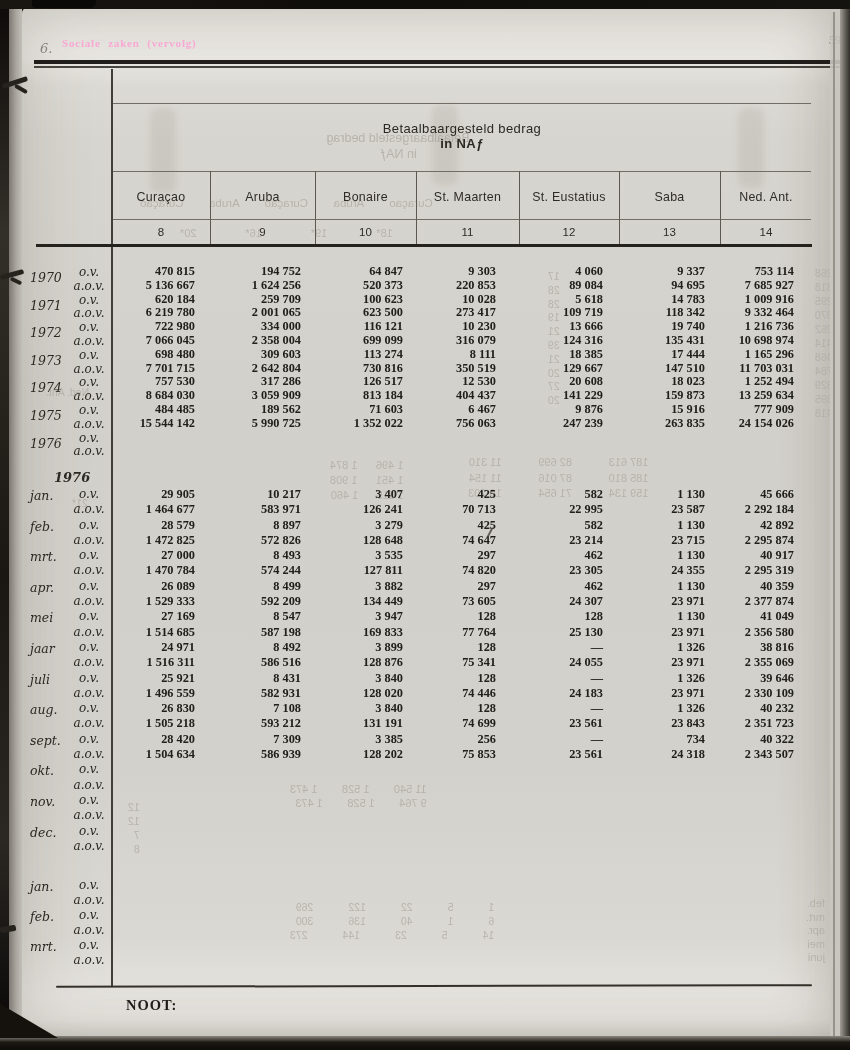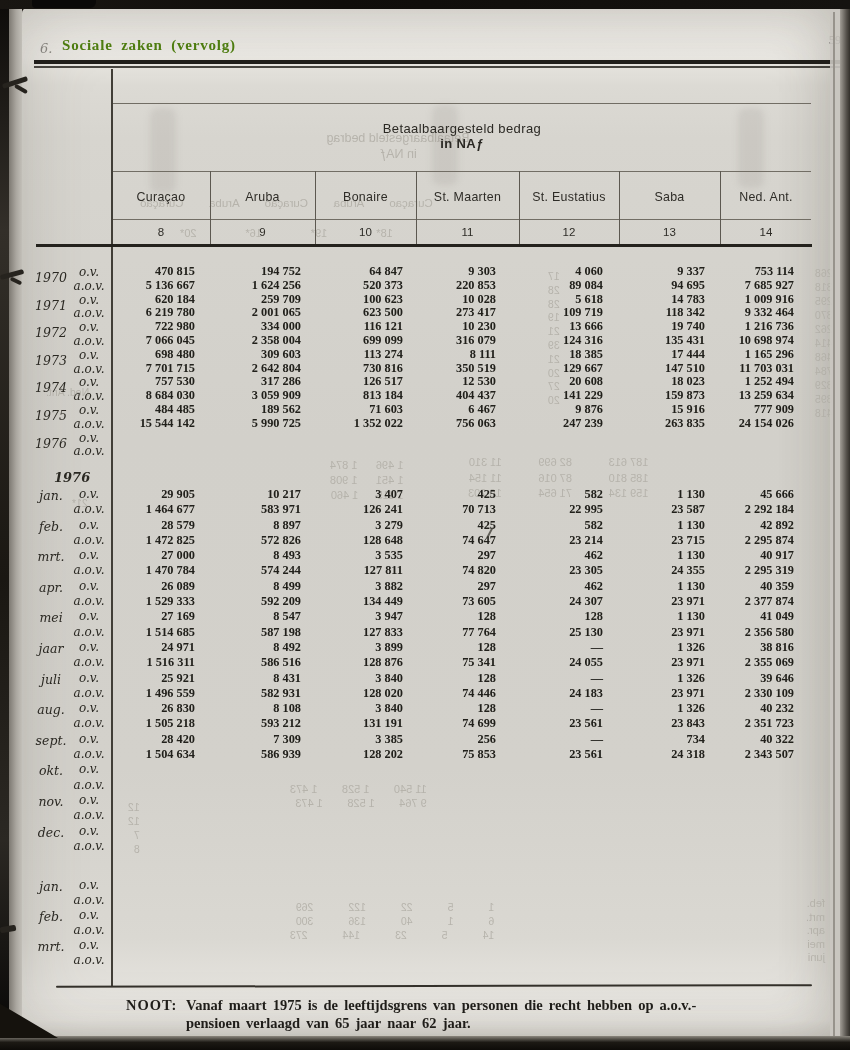--- a/index.html
+++ b/index.html
@@ -23,21 +23,21 @@
   .corner-bl{position:absolute;left:0;top:994px;width:58px;height:44px;background:#15120d;z-index:7;
     clip-path:polygon(0 22%,100% 100%,0 100%);}
   .edge-right-light{position:absolute;left:830px;top:10px;width:10px;height:1028px;background:#cac7c1;opacity:.9;z-index:5;}
   .edge-right-line{position:absolute;left:833px;top:12px;width:2px;height:1024px;background:#97938c;z-index:5;}
   .edge-right-dark{position:absolute;left:840px;top:9px;width:10px;height:1029px;z-index:5;
     background:linear-gradient(90deg,#a29e97,#55514b 65%,#322f2a);}
   
   .mark{position:absolute;background:#26231e;border-radius:2px;z-index:8;}
   
   .sec-prefix{position:absolute;left:40px;top:41px;font:italic 13px "DejaVu Serif",serif;color:rgba(42,40,34,.5);z-index:3;}
-  .sec-title{position:absolute;left:62px;top:37px;font-weight:bold;font-size:15px;letter-spacing:.8px;word-spacing:4px;color:#4d7c0f;z-index:3;}
+  .sec-title{position:absolute;left:62px;top:37px;font-weight:bold;font-size:11px;letter-spacing:.8px;word-spacing:4px;color:#f9a8d4;z-index:3;}
   .page-num{position:absolute;left:793px;top:33px;font-weight:normal;font-size:12px;color:#1e1c18;z-index:3;margin-left:36px;}
   .rule{position:absolute;z-index:2;}
   
   .tbl-title{position:absolute;left:112px;top:77px;width:700px;text-align:center;z-index:3;
     font-family:"Liberation Sans",sans-serif;font-size:13px;color:#2b2924;letter-spacing:.2px;}
   .tbl-sub{position:absolute;left:112px;top:121px;width:700px;text-align:center;z-index:3;
     font-family:"Liberation Sans",sans-serif;font-size:13px;line-height:15px;color:#2b2924;letter-spacing:.4px;}
   .tbl-sub b{font-size:13px;}
   .colrow{position:absolute;left:112px;width:700px;display:flex;z-index:3;
     font-family:"Liberation Sans",sans-serif;color:#2e2c27;}
@@ -47,21 +47,21 @@
   .cw0{width:98px}.cw1{width:105px}.cw2{width:101px}.cw3{width:103px}.cw4{width:100px}.cw5{width:101px}.cw6{width:92px}
   
   .tsection{position:absolute;left:28px;width:784px;z-index:3;}
   #sec-0{top:265px;} #sec-1{top:470px;} #sec-2{top:878px;}
   .trow{display:flex;color:#21201b;}
   #sec-0 .trow{height:13.8px;line-height:13.8px;}
   #sec-1 .trow{height:15.3px;line-height:15.3px;}
   #sec-2 .trow{height:15px;line-height:15px;}
   .sec-heading{height:17px;line-height:17px;padding-left:26px;font:italic bold 13px "DejaVu Serif",serif;color:#2a2822;}
   .c-label{display:block;width:44px;padding-left:2px;box-sizing:border-box;position:relative;
-    font:italic 12.5px "DejaVu Serif",serif;color:#2a2822;text-align:center;}
+    font:italic 12.5px "DejaVu Serif",serif;color:#2a2822;}
   #sec-0 .c-label{top:5px;} #sec-1 .c-label,#sec-2 .c-label{top:1px;}
   .c-sub{display:block;width:38px;box-sizing:border-box;text-align:center;padding-right:4px;
     font:italic 12px "DejaVu Serif",serif;color:#2a2822;}
   .c-num{display:block;box-sizing:border-box;text-align:right;
     font-family:"Liberation Serif",serif;font-weight:bold;font-size:12.3px;}
   .d0{width:100px;padding-right:15px}.d1{width:105px;padding-right:14px}.d2{width:101px;padding-right:13px}
   .d3{width:103px;padding-right:23px}.d4{width:100px;padding-right:16px}.d5{width:101px;padding-right:15px}
   .d6{width:92px;padding-right:18px}
   
   .note{position:absolute;left:126px;top:996px;display:flex;z-index:3;color:#1f1d19;
@@ -432,21 +432,21 @@
         <span class="c-num d3">128</span>
         <span class="c-num d4">128</span>
         <span class="c-num d5">1 130</span>
         <span class="c-num d6">41 049</span>
       </div>
       <div class="trow">
         <span class="c-label"></span>
         <span class="c-sub">a.o.v.</span>
         <span class="c-num d0">1 514 685</span>
         <span class="c-num d1">587 198</span>
-        <span class="c-num d2">127 833</span>
+        <span class="c-num d2">169 833</span>
         <span class="c-num d3">77 764</span>
         <span class="c-num d4">25 130</span>
         <span class="c-num d5">23 971</span>
         <span class="c-num d6">2 356 580</span>
       </div>
       <div class="trow">
         <span class="c-label">jaar</span>
         <span class="c-sub">o.v.</span>
         <span class="c-num d0">24 971</span>
         <span class="c-num d1">8 492</span>
@@ -486,21 +486,21 @@
         <span class="c-num d2">128 020</span>
         <span class="c-num d3">74 446</span>
         <span class="c-num d4">24 183</span>
         <span class="c-num d5">23 971</span>
         <span class="c-num d6">2 330 109</span>
       </div>
       <div class="trow">
         <span class="c-label">aug.</span>
         <span class="c-sub">o.v.</span>
         <span class="c-num d0">26 830</span>
-        <span class="c-num d1">8 108</span>
+        <span class="c-num d1">7 108</span>
         <span class="c-num d2">3 840</span>
         <span class="c-num d3">128</span>
         <span class="c-num d4">—</span>
         <span class="c-num d5">1 326</span>
         <span class="c-num d6">40 232</span>
       </div>
       <div class="trow">
         <span class="c-label"></span>
         <span class="c-sub">a.o.v.</span>
         <span class="c-num d0">1 505 218</span>
@@ -667,22 +667,21 @@
         <span class="c-num d5"></span>
         <span class="c-num d6"></span>
       </div>
     </div>
 
   <div class="pen-slash"></div>
 
   <div class="note">
     <span class="note-label">NOOT:</span>
     <span>
-      <span>Vanaf maart 1975 is de leeftijdsgrens van personen die recht hebben op a.o.v.-</span><br>
-      <span>pensioen verlaagd van 65 jaar naar 62 jaar.</span>
+      <br>
     </span>
   </div>
 
   <div class="edge-left-black"></div>
   <div class="edge-left-gray"></div>
   <div class="band-top"></div>
   <div class="blob-top"></div>
   <div class="band-bottom"></div>
   <div class="corner-bl"></div>
   <div class="edge-right-light"></div>

